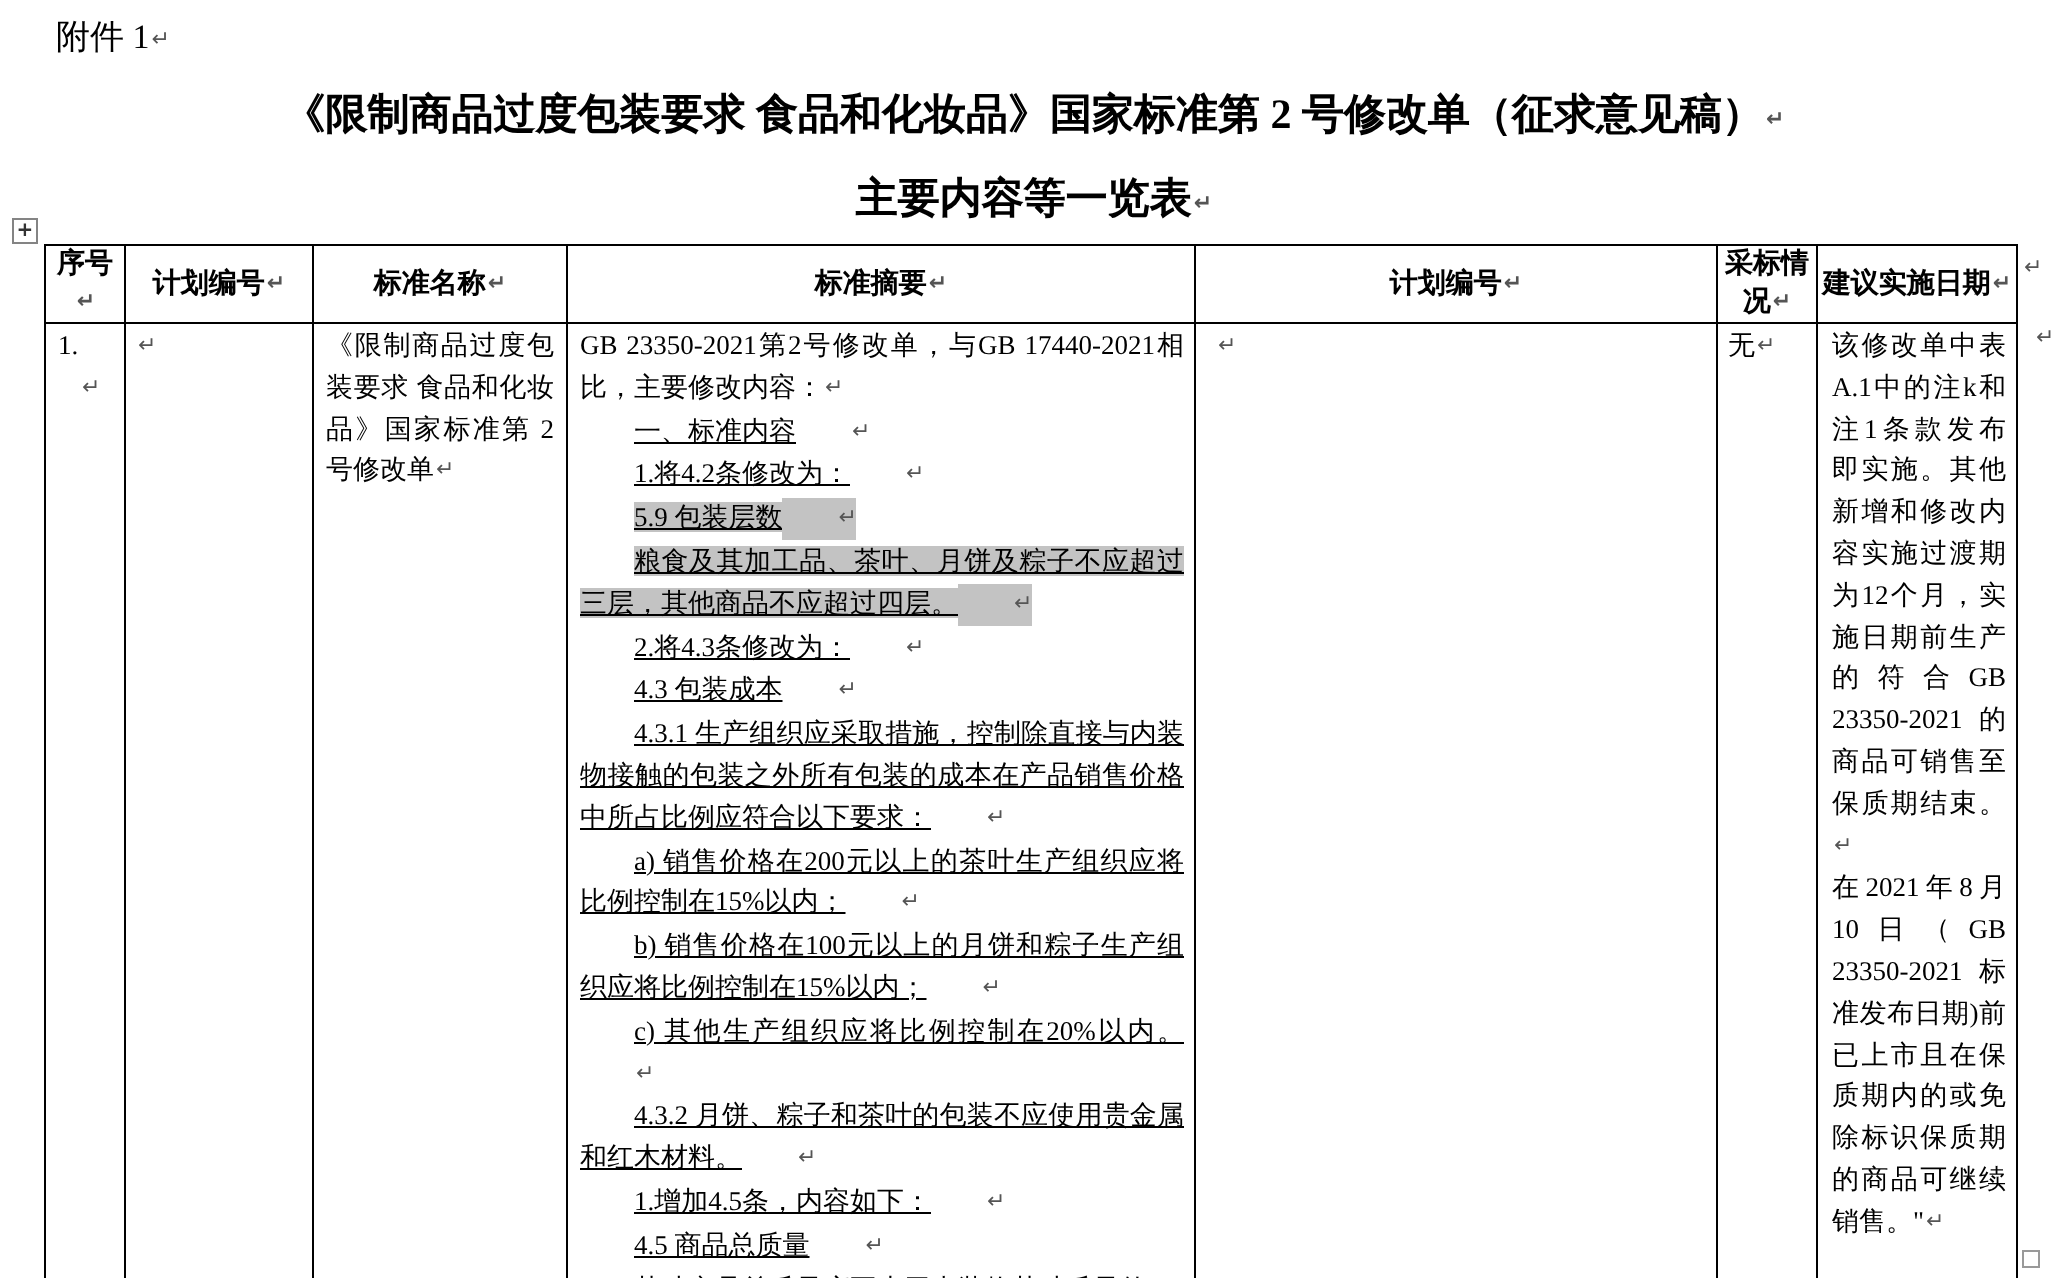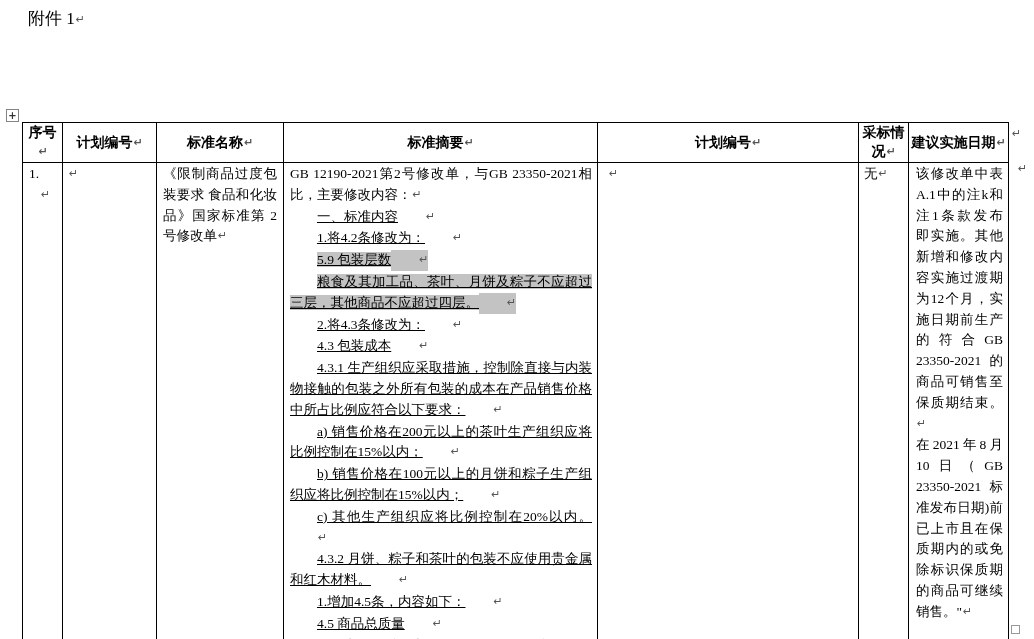--- a/index.html
+++ b/index.html
@@ -59,21 +59,27 @@
 </style>
 </head>
 <body>
 
 <div class="page">
 
   <div class="attachment-line">
     <span>附件 1</span><span class="pilcrow">↵</span>
   </div>
 
+  <div class="title-line title-1">
+    <span>《限制商品过度包装要求 食品和化妆品》国家标准第 2 号修改单（征求意见稿）</span><span class="pilcrow">↵</span>
+  </div>
 
+  <div class="title-line title-2">
+    <span>主要内容等一览表</span><span class="pilcrow">↵</span>
+  </div>
 
   <div class="move-handle">
     <span>+</span>
   </div>
 
   <table class="doc-table">
     <colgroup>
       <col style="width:40px">
         <col style="width:94px">
         <col style="width:127px">
@@ -98,21 +104,21 @@
         <td class="c-seq">
           <span>1.</span><span class="pilcrow seq-gap">↵</span>
         </td>
         <td class="c-plan">
           <span class="pilcrow">↵</span>
         </td>
         <td class="c-name">
           <p class="jtext"><span>《限制商品过度包装要求 食品和化妆品》国家标准第 2 号修改单</span><span class="pilcrow">↵</span></p>
         </td>
         <td class="c-summary">
-            <p class="para"><span class="txt">GB 12190-2021第2号修改单，与GB 23350-2021相比，主要修改内容：</span><span class="pilcrow">↵</span></p>
+            <p class="para"><span class="txt">GB 23350-2021第2号修改单，与GB 17440-2021相比，主要修改内容：</span><span class="pilcrow">↵</span></p>
             <p class="para ind"><span class="txt">一、标准内容</span><span class="pilcrow">↵</span></p>
             <p class="para ind"><span class="txt">1.将4.2条修改为：</span><span class="pilcrow">↵</span></p>
             <p class="para ind hl"><span class="txt">5.9 包装层数</span><span class="pilcrow">↵</span></p>
             <p class="para ind hl"><span class="txt">粮食及其加工品、茶叶、月饼及粽子不应超过三层，其他商品不应超过四层。</span><span class="pilcrow">↵</span></p>
             <p class="para ind"><span class="txt">2.将4.3条修改为：</span><span class="pilcrow">↵</span></p>
             <p class="para ind"><span class="txt">4.3 包装成本</span><span class="pilcrow">↵</span></p>
             <p class="para ind"><span class="txt">4.3.1  生产组织应采取措施，控制除直接与内装物接触的包装之外所有包装的成本在产品销售价格中所占比例应符合以下要求：</span><span class="pilcrow">↵</span></p>
             <p class="para ind"><span class="txt">a) 销售价格在200元以上的茶叶生产组织应将比例控制在15%以内；</span><span class="pilcrow">↵</span></p>
             <p class="para ind"><span class="txt">b) 销售价格在100元以上的月饼和粽子生产组织应将比例控制在15%以内；</span><span class="pilcrow">↵</span></p>
             <p class="para ind"><span class="txt">c) 其他生产组织应将比例控制在20%以内。</span><span class="pilcrow">↵</span></p>

